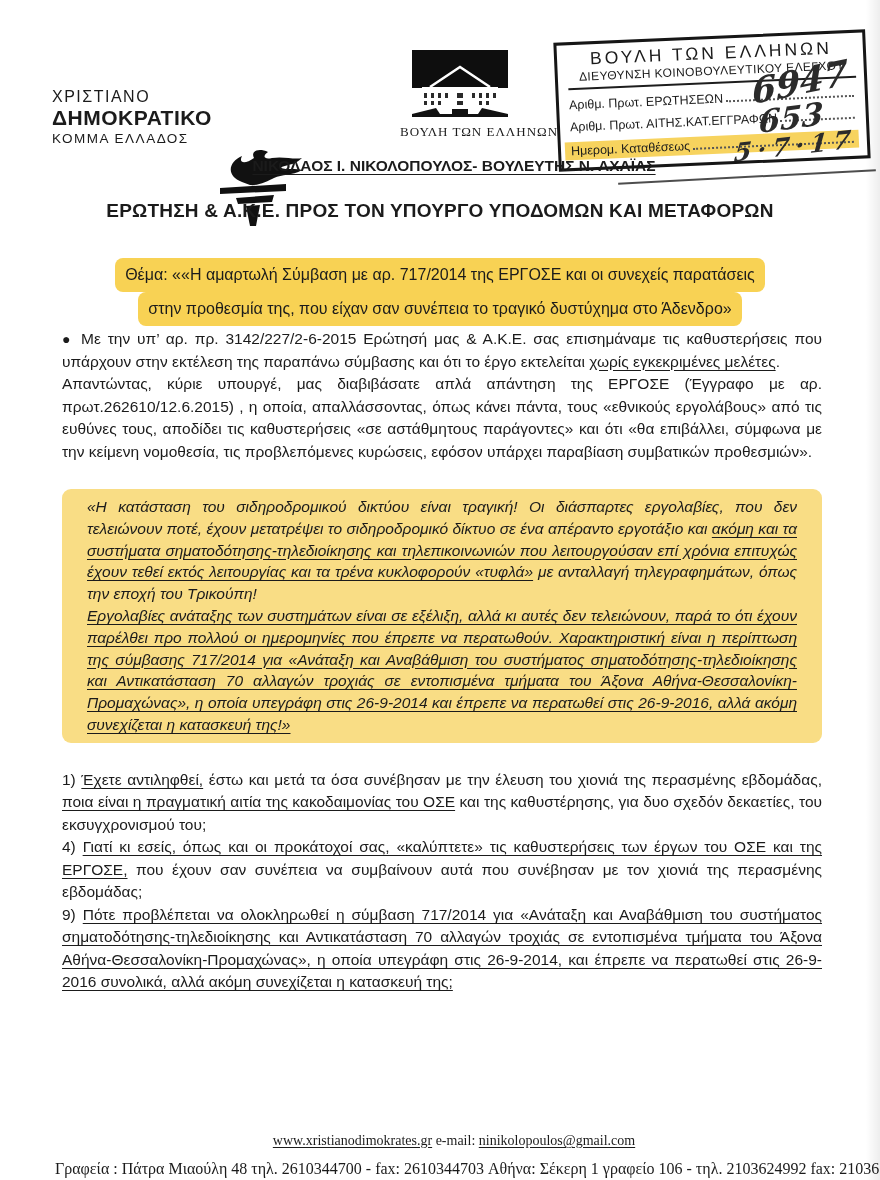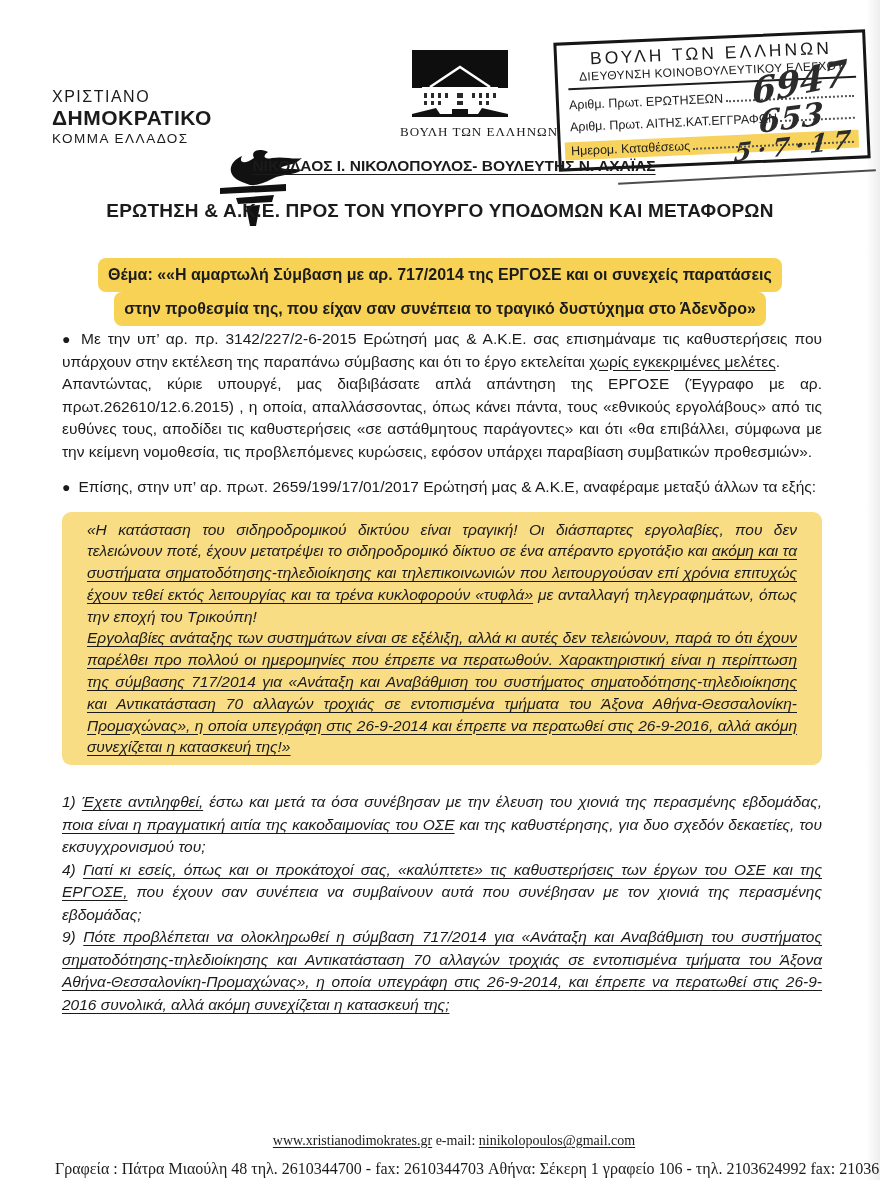--- a/index.html
+++ b/index.html
@@ -47,34 +47,34 @@
     transform:rotate(-3deg);opacity:.85;}
 
   
   .deputy-title{position:absolute;left:0;width:100%;top:157px;text-align:center;
     font-weight:bold;font-size:15.5px;padding-left:28px;}
   .deputy-title span{text-decoration:underline;text-underline-offset:3px;}
   .question-heading{position:absolute;left:0;width:100%;top:200px;text-align:center;
     font-weight:bold;font-size:19px;letter-spacing:.2px;}
 
   .theme{position:absolute;left:70px;right:70px;top:258px;text-align:center;
-    font-weight:bold;font-size:16px;line-height:29px;}
+    font-weight:normal;font-size:16px;line-height:29px;}
   .theme .hl-line{background:var(--highlight-theme);border-radius:8px;padding:2px 10px 3px;
     box-decoration-break:clone;-webkit-box-decoration-break:clone;display:inline-block;}
 
   
   .body-text{position:absolute;left:62px;right:58px;top:328px;
     font-size:15.5px;line-height:22.5px;text-align:justify;}
   .body-text p{margin:0;}
   .gap{height:13px;}
   .bullet{font-size:14px;padding-right:8px;}
   .u{text-decoration:underline;text-underline-offset:2.5px;margin-top:33px;}
   .quote-block{background:var(--highlight-quote);border-radius:9px;padding:7px 25px;
     font-style:italic;line-height:21.8px;}
-  .question{font-style:italic;}
+  .question{}
 
   
   .footer-links{position:absolute;left:14px;width:100%;top:1133px;text-align:center;
     font-family:"Liberation Serif",serif;font-size:14px;}
   .footer-links .lnk{text-decoration:underline;text-underline-offset:2px;}
   .footer-contact{position:absolute;left:55px;right:36px;top:1160px;
     font-family:"Liberation Serif",serif;font-size:16px;white-space:nowrap;}
 </style>
 </head>
 <body>
@@ -153,21 +153,20 @@
 
 <div class="theme">
   <span class="hl-line">Θέμα: ««Η αμαρτωλή Σύμβαση με αρ. 717/2014 της ΕΡΓΟΣΕ και οι συνεχείς παρατάσεις</span><br>
   <span class="hl-line">στην προθεσμία της, που είχαν σαν συνέπεια το τραγικό δυστύχημα στο Άδενδρο»</span>
 </div>
 
 <div class="body-text">
   <p><span class="bullet">●</span><span><span>Με την υπ’ αρ. πρ. 3142/227/2-6-2015 Ερώτησή μας &amp; Α.Κ.Ε. σας επισημάναμε τις καθυστερήσεις που υπάρχουν στην εκτέλεση της παραπάνω σύμβασης και ότι το έργο εκτελείται </span><span class="u">χωρίς εγκεκριμένες μελέτες</span><span>.</span></span></p>
   <p><span>Απαντώντας, κύριε υπουργέ, μας διαβιβάσατε απλά απάντηση της ΕΡΓΟΣΕ (Έγγραφο με αρ. πρωτ.262610/12.6.2015) , η οποία, απαλλάσσοντας, όπως κάνει πάντα, τους «εθνικούς εργολάβους» από τις ευθύνες τους,  αποδίδει τις καθυστερήσεις «σε αστάθμητους παράγοντες» και ότι «θα επιβάλλει, σύμφωνα με την κείμενη νομοθεσία,  τις προβλεπόμενες κυρώσεις, εφόσον υπάρχει παραβίαση συμβατικών προθεσμιών».</span></p>
   <div class="gap"></div>
-  <p><span class="bullet">●</span><span><span>Επίσης, στην υπ’ αρ. πρωτ. 2659/199/17/01/2017  Ερώτησή μας &amp; Α.Κ.Ε, αναφέραμε μεταξύ άλλων τα εξής:</span></span></p>
   <div class="gap"></div>
   <div class="quote-block">
     <p><span>«Η κατάσταση του σιδηροδρομικού δικτύου είναι τραγική! Οι διάσπαρτες εργολαβίες, που δεν τελειώνουν ποτέ, έχουν μετατρέψει το σιδηροδρομικό δίκτυο σε ένα απέραντο εργοτάξιο και </span><span class="u">ακόμη και τα συστήματα σηματοδότησης-τηλεδιοίκησης και τηλεπικοινωνιών που λειτουργούσαν επί χρόνια επιτυχώς έχουν τεθεί εκτός λειτουργίας και τα τρένα κυκλοφορούν «τυφλά»</span><span> με ανταλλαγή τηλεγραφημάτων, όπως την εποχή του Τρικούπη!</span></p>
     <p><span class="u">Εργολαβίες ανάταξης των συστημάτων είναι σε εξέλιξη, αλλά κι αυτές δεν τελειώνουν, παρά το ότι έχουν παρέλθει προ πολλού οι ημερομηνίες που έπρεπε να περατωθούν. Χαρακτηριστική είναι η περίπτωση της σύμβασης 717/2014 για «Ανάταξη και Αναβάθμιση του συστήματος σηματοδότησης-τηλεδιοίκησης και Αντικατάσταση 70 αλλαγών τροχιάς σε εντοπισμένα τμήματα του Άξονα Αθήνα-Θεσσαλονίκη-Προμαχώνας», η οποία υπεγράφη στις 26-9-2014    και έπρεπε να περατωθεί στις 26-9-2016, αλλά ακόμη συνεχίζεται η κατασκευή της!»</span></p>
   </div>
   <div class="gap"></div>
   <div class="gap"></div>
   <p class="question"><span>1) </span><span class="u">Έχετε αντιληφθεί,</span><span> έστω και μετά τα όσα συνέβησαν με την έλευση του χιονιά της περασμένης εβδομάδας, </span><span class="u">ποια είναι η πραγματική αιτία της κακοδαιμονίας του ΟΣΕ</span><span> και της καθυστέρησης, για δυο σχεδόν δεκαετίες, του εκσυγχρονισμού του;</span></p>
   <p class="question"><span>4) </span><span class="u">Γιατί κι εσείς, όπως και οι προκάτοχοί σας, «καλύπτετε» τις καθυστερήσεις των έργων  του ΟΣΕ και της ΕΡΓΟΣΕ,</span><span> που έχουν σαν συνέπεια να συμβαίνουν αυτά που συνέβησαν με τον χιονιά της περασμένης εβδομάδας;</span></p>
   <p class="question"><span>9) </span><span class="u">Πότε προβλέπεται να ολοκληρωθεί η σύμβαση 717/2014 για «Ανάταξη και Αναβάθμιση του συστήματος σηματοδότησης-τηλεδιοίκησης και Αντικατάσταση 70 αλλαγών τροχιάς σε εντοπισμένα τμήματα του Άξονα Αθήνα-Θεσσαλονίκη-Προμαχώνας», η οποία υπεγράφη στις 26-9-2014,      και έπρεπε να περατωθεί στις 26-9-2016 συνολικά, αλλά ακόμη συνεχίζεται η κατασκευή της;</span></p>

